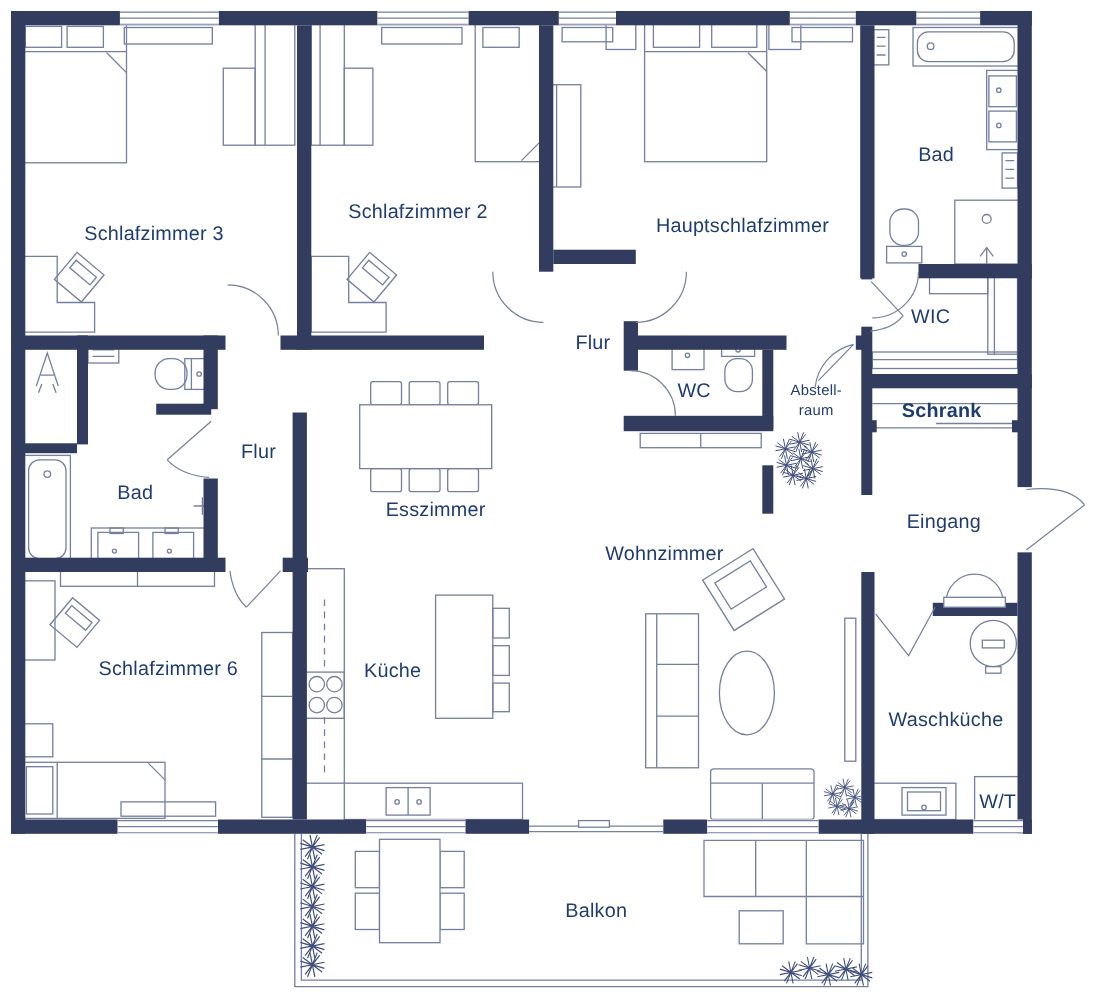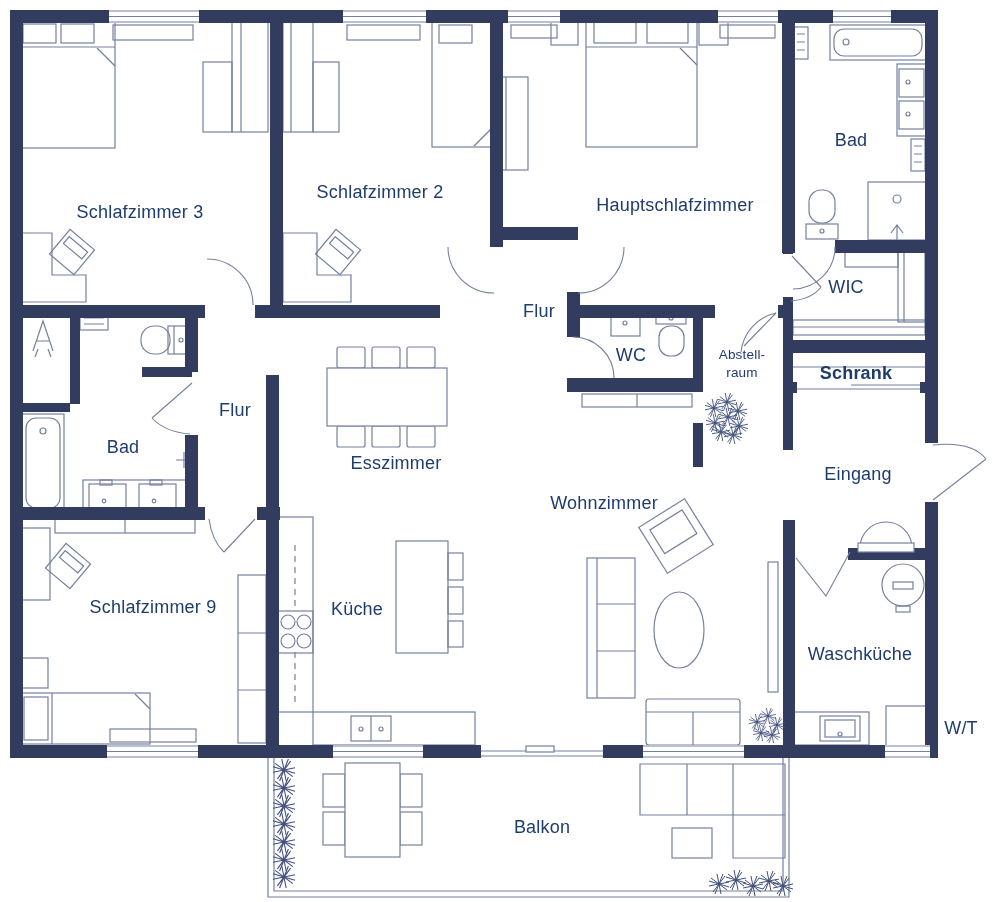--- a/index.html
+++ b/index.html
@@ -381,18 +381,18 @@
   <div class="lbl" style="left:539px;top:312px;">Flur</div>
   <div class="lbl" style="left:631px;top:356px;">WC</div>
   <div class="lbl small" style="left:742px;top:364px;">Abstell-
 raum</div>
   <div class="lbl" style="left:856px;top:374px;font-weight:bold;">Schrank</div>
   <div class="lbl" style="left:858px;top:475px;">Eingang</div>
   <div class="lbl" style="left:235px;top:411px;">Flur</div>
   <div class="lbl" style="left:123px;top:448px;">Bad</div>
   <div class="lbl" style="left:386px;top:464px;margin-left:10px;">Esszimmer</div>
   <div class="lbl" style="left:592px;top:504px;margin-left:12px;">Wohnzimmer</div>
-  <div class="lbl" style="left:153px;top:608px;">Schlafzimmer 9</div>
+  <div class="lbl" style="left:153px;top:608px;">Schlafzimmer 6</div>
   <div class="lbl" style="left:357px;top:610px;">Küche</div>
   <div class="lbl" style="left:860px;top:655px;text-align:right;">Waschküche</div>
-  <div class="lbl" style="left:961px;top:729px;">W/T</div>
+  <div class="lbl" style="left:907px;top:729px;">W/T</div>
   <div class="lbl" style="left:522px;top:828px;margin-left:20px;">Balkon</div>
 </div>
 
 </body></html>

